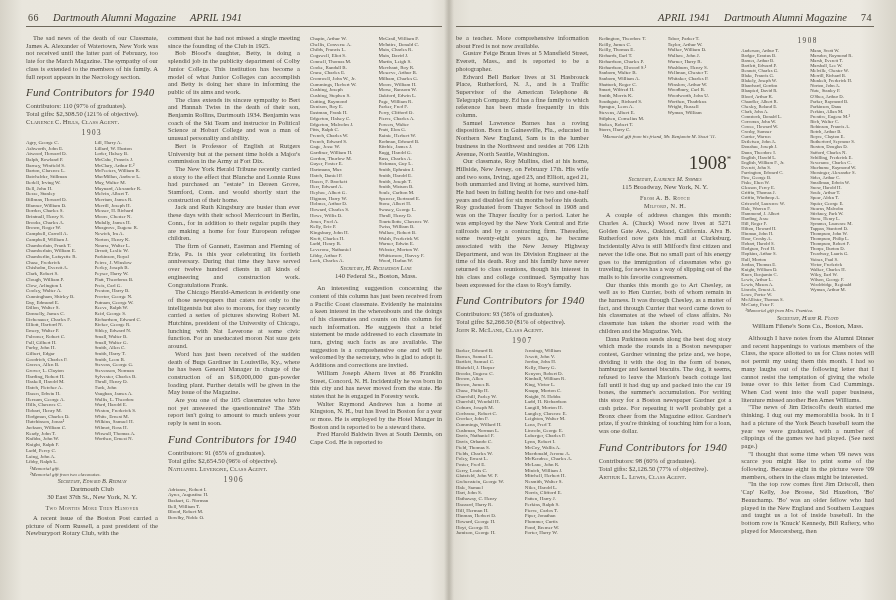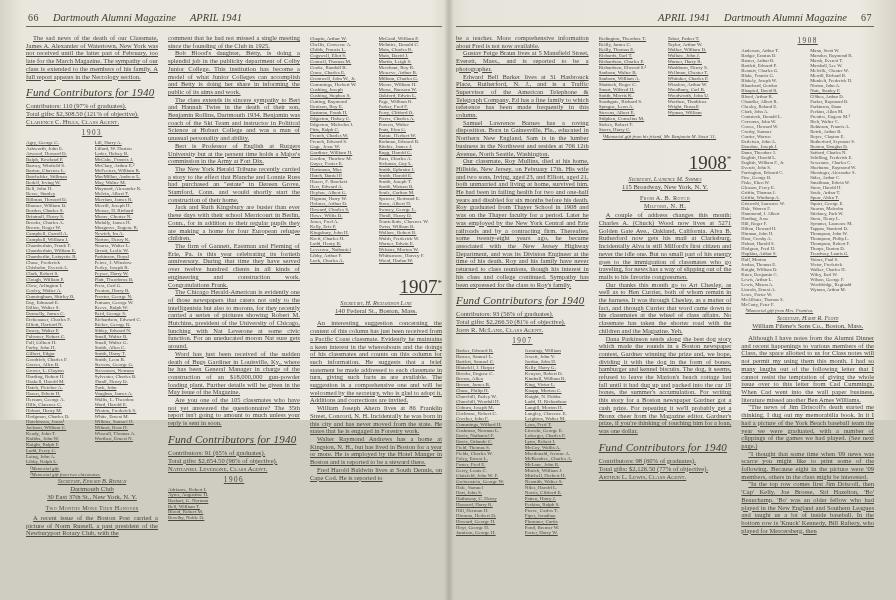--- a/index.html
+++ b/index.html
@@ -1,27 +1,27 @@
 <!DOCTYPE html>
 <html><head>
 <meta charset="utf-8">
 <style>
   html,body{margin:0;padding:0;width:896px;height:600px;overflow:hidden;background:#cfccc2;}
-  .spread{position:relative;width:896px;height:420px;display:flex;
+  .spread{position:relative;width:896px;height:600px;display:flex;
     font-family:"Liberation Serif","DejaVu Serif",serif;color:#46423a;
     background:linear-gradient(90deg,#d6d2c7 0,#e9e6dd 22px,#ebe8e0 430px,#ddd9cf 448px,#e7e4db 470px,#ece9e1 860px,#d8d4c9 896px);}
   .page{width:448px;height:600px;box-sizing:border-box;overflow:hidden;}
   .page.left{padding:12px 6px 0 26px;}
   .page.right{padding:12px 22px 0 8px;}
   .pg-header{display:flex;align-items:baseline;gap:14px;font-style:italic;font-size:10.5px;
     color:#3e3a30;padding:0 2px 3px 2px;border-bottom:0.8px solid #6f695c;margin-bottom:7px;}
   .pg-header .pgnum{font-style:normal;font-size:10px;letter-spacing:.5px;}
   .pg-header.rt{justify-content:flex-end;}
   .cols{display:flex;gap:10px;}
-  .col{flex:1;min-width:0;text-align:justify;font-size:6.5px;line-height:7.7px;color:#4a463e;text-decoration:underline;}
+  .col{flex:1;min-width:0;text-align:justify;font-size:6.5px;line-height:7.7px;color:#4a463e;}
   .col p{margin:0;text-indent:7px;}
   .cont p:first-child{text-indent:0;}
   .fund-h{font-style:italic;font-size:11px;line-height:13px;letter-spacing:.2px;
     margin:6px 0 3px 0;color:#3e3a30;white-space:nowrap;}
   .fund-lines{font-size:6.6px;line-height:8px;text-align:left;}
   .fund-lines div{text-indent:0;}
   .fund-lines .agent{font-variant:small-caps;}
   .year-sm{text-align:center;font-size:7.2px;letter-spacing:1.5px;margin:4px 0 2px 0;color:#45413a;}
   .year-lg{text-align:right;font-size:19px;line-height:20px;margin:9px 0 2px 0;color:#3c382f;}
   .year-lg sup{font-size:9px;}
@@ -300,39 +300,38 @@
               <li>Tourtellotte, Clarence W.</li>
               <li>Twiss, William B.</li>
               <li>Wallace, Robert B.</li>
               <li>Walsh, Frederick W.</li>
               <li>Warner, Edwin E.</li>
               <li>Webster, Morton W.</li>
               <li>Whittemore, Harvey F.</li>
               <li>Wood, Harlan W.</li>
             </ul>
         </div>
-        <div class="year-lg"><span>1907</span><sup>*</sup></div>
         <div class="sec-line">Secretary, H. Richardson Lane</div>
         <div class="addr">140 Federal St., Boston, Mass.</div>
         <div class="mt4">
             <p>An interesting suggestion concerning the content of this column has just been received from a Pacific Coast classmate. Evidently he maintains a keen interest in the whereabouts and the doings of his classmates and counts on this column for such information. He suggests that a brief statement be made addressed to each classmate in turn, giving such facts as are available. The suggestion is a comprehensive one and will be welcomed by the secretary, who is glad to adopt it. Additions and corrections are invited.</p>
             <p>William Joseph Ahern lives at 86 Franklin Street, Concord, N. H. Incidentally he was born in this city and has never moved from the state. He states that he is engaged in Forestry work.</p>
             <p>Walter Raymond Andrews has a home at Kingston, N. H., but has lived in Boston for a year or more. He is employed by the Hotel Manger in Boston and is reported to be a steward there.</p>
             <p>Fred Harold Baldwin lives at South Dennis, on Cape Cod. He is reported to</p>
           </div>
       </div>
 
     </div>
   </div>
 
   <div class="page right">
     <div class="pg-header rt">
       <span class="pgissue">APRIL 1941</span>
       <span class="pgtitle">Dartmouth Alumni Magazine</span>
-      <span class="pgnum">67</span>
+      <span class="pgnum">74</span>
     </div>
     <div class="cols">
 
       <div class="col">
         <div class="cont">
             <p>be a teacher. More comprehensive information about Fred is not now available.</p>
             <p>Gustav Feige Braun lives at 5 Mansfield Street, Everett, Mass., and is reported to be a photographer.</p>
             <p>Edward Bell Barker lives at 31 Hasbrouck Place, Rutherford, N. J., and is a Traffic Supervisor of the American Telephone &amp; Telegraph Company. Ed has a fine family to which reference has been made frequently in this column.</p>
             <p>Samuel Lawrence Barnes has a roving disposition. Born in Gainesville, Fla., educated in Northern New England, Sam is in the lumber business in the Northwest and resides at 706 12th Avenue, North Seattle, Washington.</p>
             <p>Our classmate, Roy Mullins, died at his home, Hillside, New Jersey, on February 17th. His wife and two sons, Irving, aged 23, and Elliott, aged 21, both unmarried and living at home, survived him. He had been in failing health for two and one-half years and disabled for six months before his death. Roy graduated from Thayer School in 1908 and was on the Thayer faculty for a period. Later he was employed by the New York Central and Erie railroads and by a contracting firm. Thereafter, some twenty-eight years ago, he became associated with the New Jersey Highway Department, and was its Division Engineer at the time of his death. Roy and his family have never returned to class reunions, though his interest in his class and college continued. Sympathy has been expressed for the class to Roy's family.</p>

